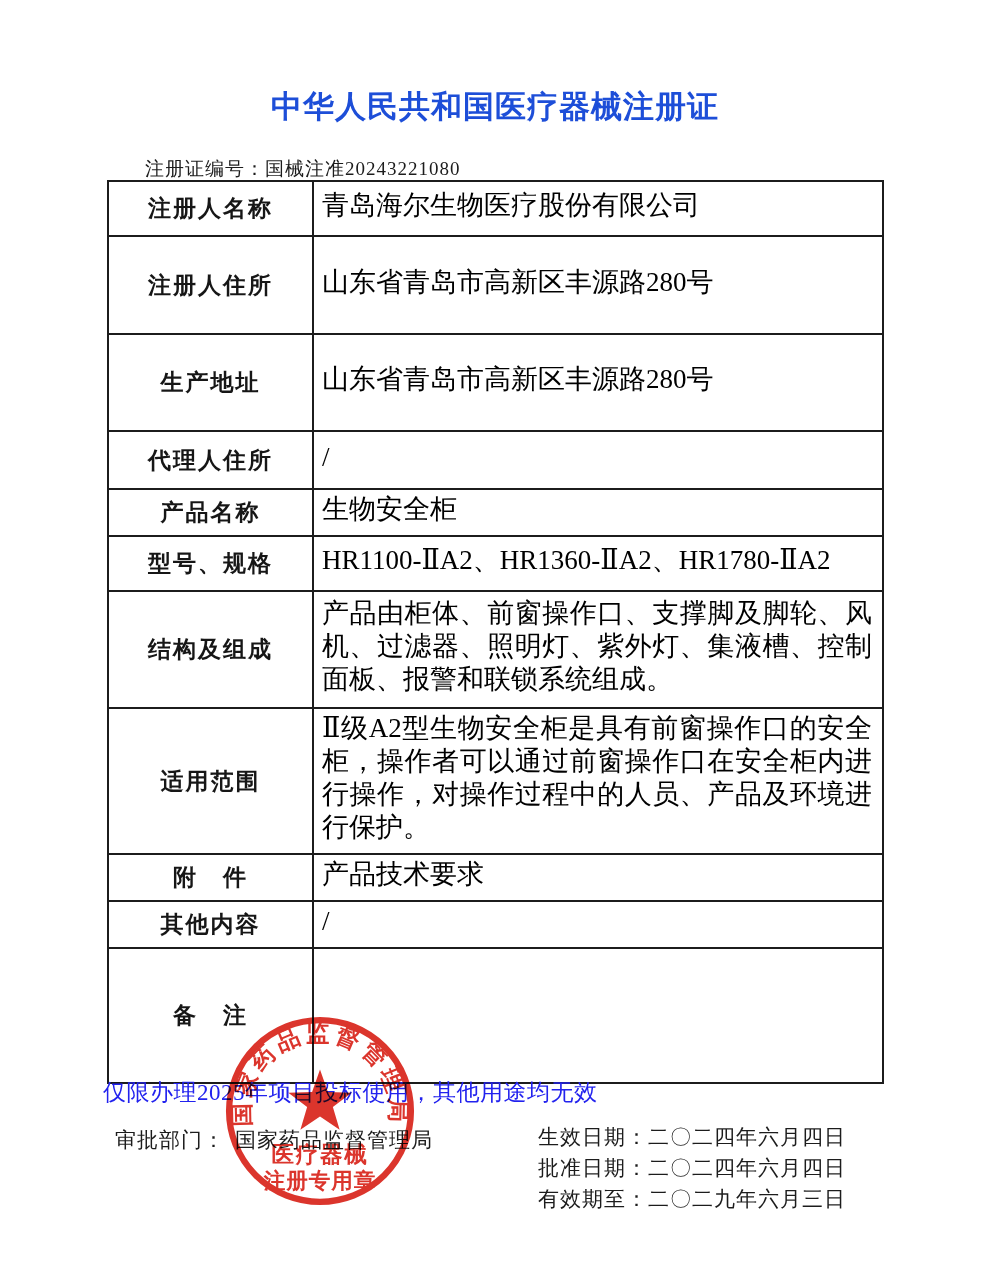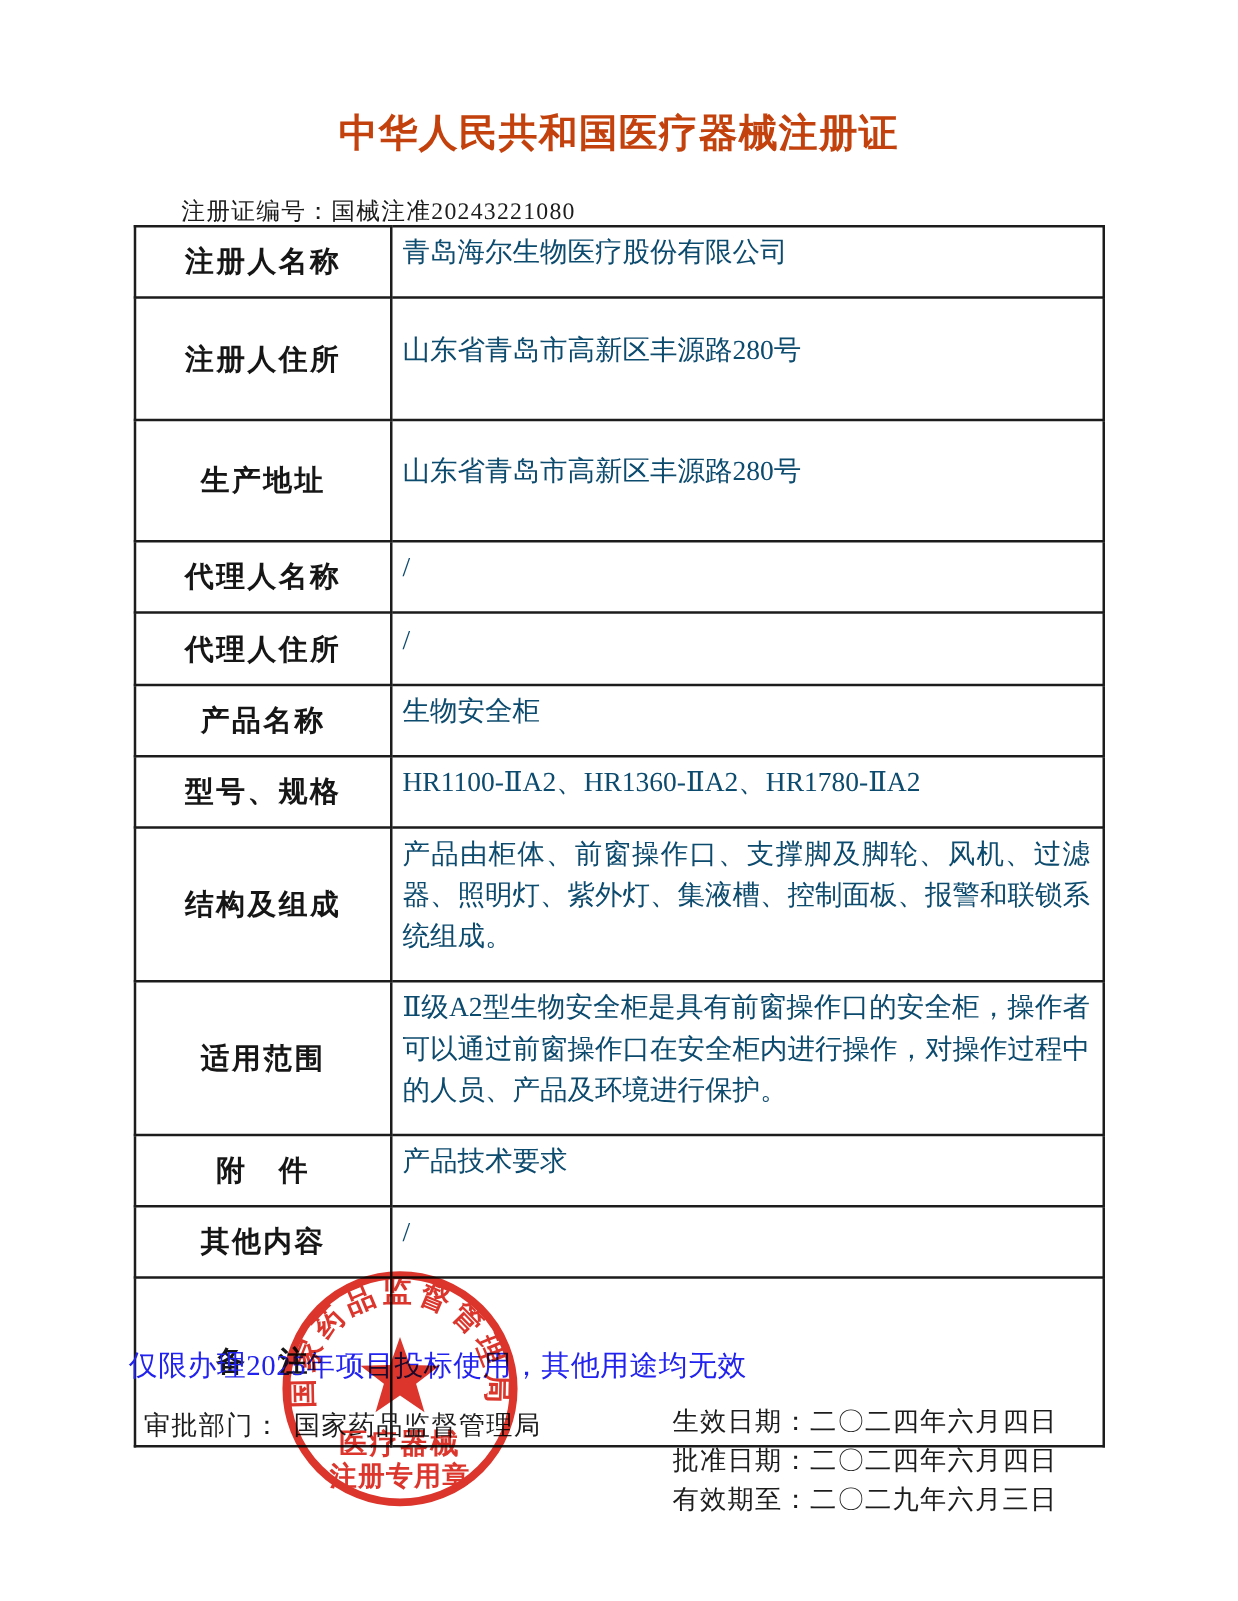--- a/index.html
+++ b/index.html
@@ -4,40 +4,40 @@
 <style>
   html,body{margin:0;padding:0;}
   body{
     width:990px;height:1281px;background:#ffffff;position:relative;overflow:hidden;
     font-family:"Liberation Serif","DejaVu Serif",serif;color:#1c1c1c;
   }
   .abs{position:absolute;}
   .doc-title{
     left:0;top:86px;width:990px;text-align:center;
     font-family:"DejaVu Sans","Liberation Sans",sans-serif;
-    font-weight:700;font-size:31px;letter-spacing:1px;color:#c2410c;
+    font-weight:700;font-size:31px;letter-spacing:1px;color:#1d4ed8;
   }
   .cert-no{
     left:145px;top:156px;font-size:19px;white-space:nowrap;letter-spacing:1px;
   }
   table.cert{
     position:absolute;left:107px;top:180px;width:777px;
     border-collapse:collapse;table-layout:fixed;
   }
   table.cert td{
     border:2px solid #1c1c1c;overflow:hidden;
   }
   td.lbl{
     width:201px;text-align:center;vertical-align:middle;
     font-family:"DejaVu Sans","Liberation Sans",sans-serif;
     font-weight:700;font-size:23px;letter-spacing:2px;color:#161616;margin-left:38px;
   }
   td.val{
-    font-size:22px;line-height:33px;padding:3px 10px 19px 8px;
-    text-align:justify;vertical-align:middle;color:#0c4a6e;
+    font-size:27px;line-height:33px;padding:3px 10px 9px 8px;
+    text-align:justify;vertical-align:middle;color:#000000;
   }
   .notice{
     left:103px;top:1077px;font-size:23px;white-space:nowrap;letter-spacing:0.5px;z-index:3;
   }
   .stamp{
     left:221px;top:1012px;width:198px;height:198px;
     mix-blend-mode:multiply;opacity:0.93;z-index:5;
   }
   .approval{
     left:115px;top:1126px;font-size:21px;white-space:nowrap;letter-spacing:1px;z-index:2;
@@ -61,24 +61,20 @@
       <td class="lbl">注册人名称</td>
       <td class="val">青岛海尔生物医疗股份有限公司</td>
     </tr>
     <tr style="height:98px;">
       <td class="lbl">注册人住所</td>
       <td class="val">山东省青岛市高新区丰源路280号</td>
     </tr>
     <tr style="height:97px;">
       <td class="lbl">生产地址</td>
       <td class="val">山东省青岛市高新区丰源路280号</td>
-    </tr>
-    <tr style="height:55px;">
-      <td class="lbl">代理人名称</td>
-      <td class="val">/</td>
     </tr>
     <tr style="height:58px;">
       <td class="lbl">代理人住所</td>
       <td class="val">/</td>
     </tr>
     <tr style="height:45px;">
       <td class="lbl">产品名称</td>
       <td class="val">生物安全柜</td>
     </tr>
     <tr style="height:55px;">

